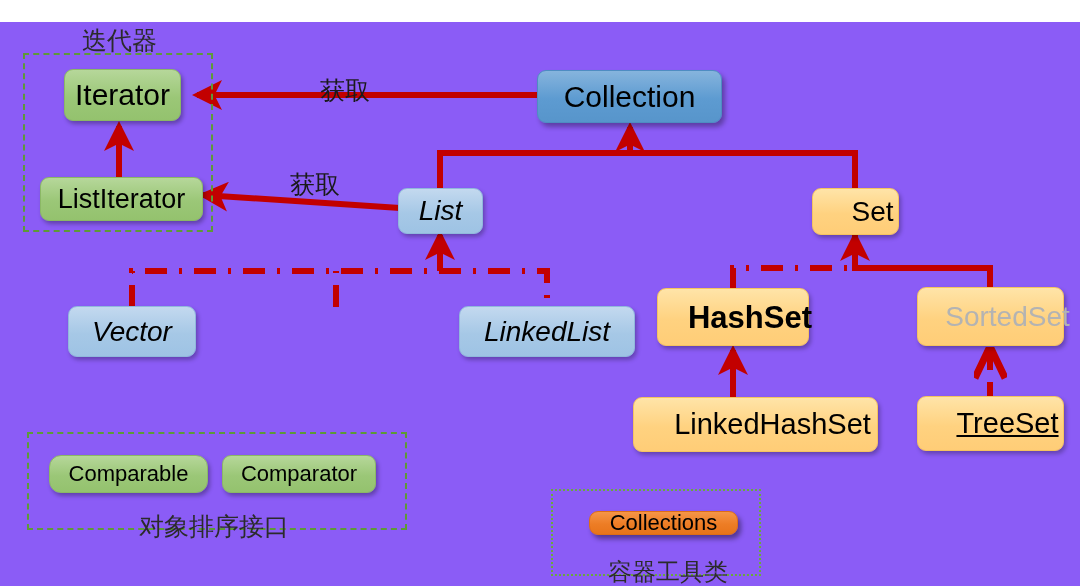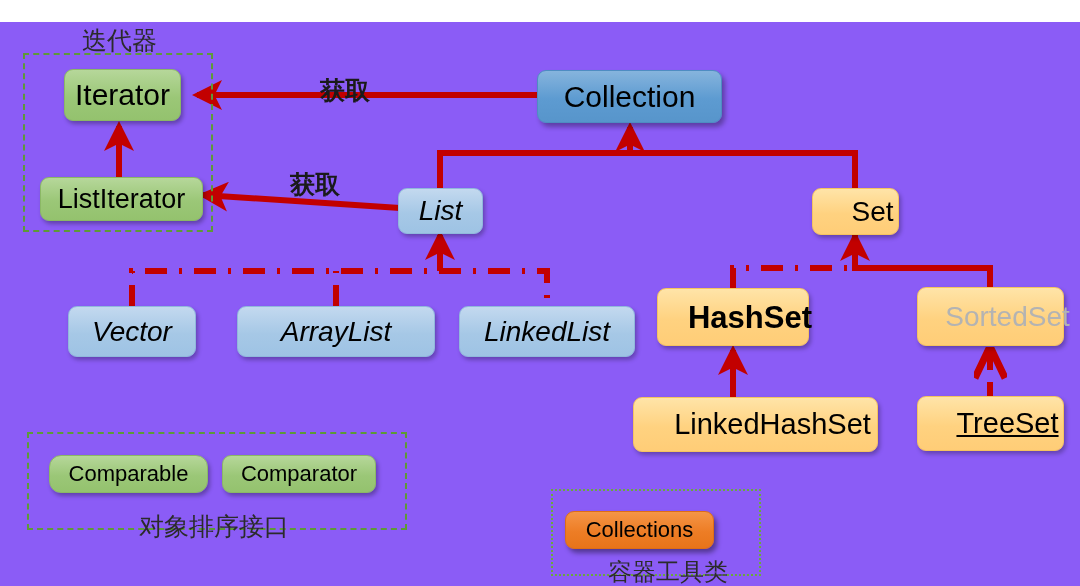--- a/index.html
+++ b/index.html
@@ -93,21 +93,20 @@
     z-index: 6;
     font-family: "DejaVu Sans", "Liberation Sans", sans-serif;
   }
   .edge-label {
     position: absolute;
     color: #1a1a1a;
     white-space: nowrap;
     z-index: 6;
     background: transparent;
     font-family: "DejaVu Sans", "Liberation Sans", sans-serif;
-    font-weight: bold;
   }
 </style>
 </head>
 <body>
 
 <div id="canvas">
 
   <div class="group-frame frame-dashed" style="left:23px; top:31px; width:190px; height:179px;"></div>
 
   <div class="group-frame frame-dashed" style="left:27px; top:410px; width:380px; height:98px;"></div>
@@ -165,31 +164,30 @@
   <div class="node n-green" style="left:40px; top:155px; width:163px; height:44px; font-size:27px;">ListIterator</div>
 
   <div class="node n-blue-dark" style="left:537px; top:48px; width:185px; height:53px; font-size:30px;">Collection</div>
 
   <div class="node n-blue-light" style="left:398px; top:166px; width:85px; height:46px; font-size:28px;">List</div>
 
   <div class="node n-yellow" style="left:812px; top:166px; width:87px; height:47px; font-size:28px;">Set</div>
 
   <div class="node n-blue-light" style="left:68px; top:284px; width:128px; height:51px; font-size:28px;">Vector</div>
 
-  <div class="node n-blue-light" style="left:237px; top:284px; width:198px; height:51px; font-size:28px;">ArrayList</div>
 
   <div class="node n-blue-light" style="left:459px; top:284px; width:176px; height:51px; font-size:28px;">LinkedList</div>
 
   <div class="node n-yellow" style="left:657px; top:266px; width:152px; height:58px; font-size:31px;font-weight:bold;">HashSet</div>
 
   <div class="node n-yellow muted-text" style="left:917px; top:265px; width:147px; height:59px; font-size:28px;">SortedSet</div>
 
   <div class="node n-yellow" style="left:633px; top:375px; width:245px; height:55px; font-size:29px;">LinkedHashSet</div>
 
   <div class="node n-yellow" style="left:917px; top:374px; width:147px; height:55px; font-size:29px;text-decoration:underline;">TreeSet</div>
 
   <div class="node n-green" style="left:49px; top:433px; width:159px; height:38px; font-size:22px;border-radius:12px;">Comparable</div>
 
   <div class="node n-green" style="left:222px; top:433px; width:154px; height:38px; font-size:22px;">Comparator</div>
 
-  <div class="node n-orange" style="left:565px; top:489px; width:149px; height:38px; font-size:22px;">Collections</div>
+  <div class="node n-orange" style="left:589px; top:489px; width:149px; height:24px; font-size:22px;">Collections</div>
 
 </div>
 
 </body></html>

